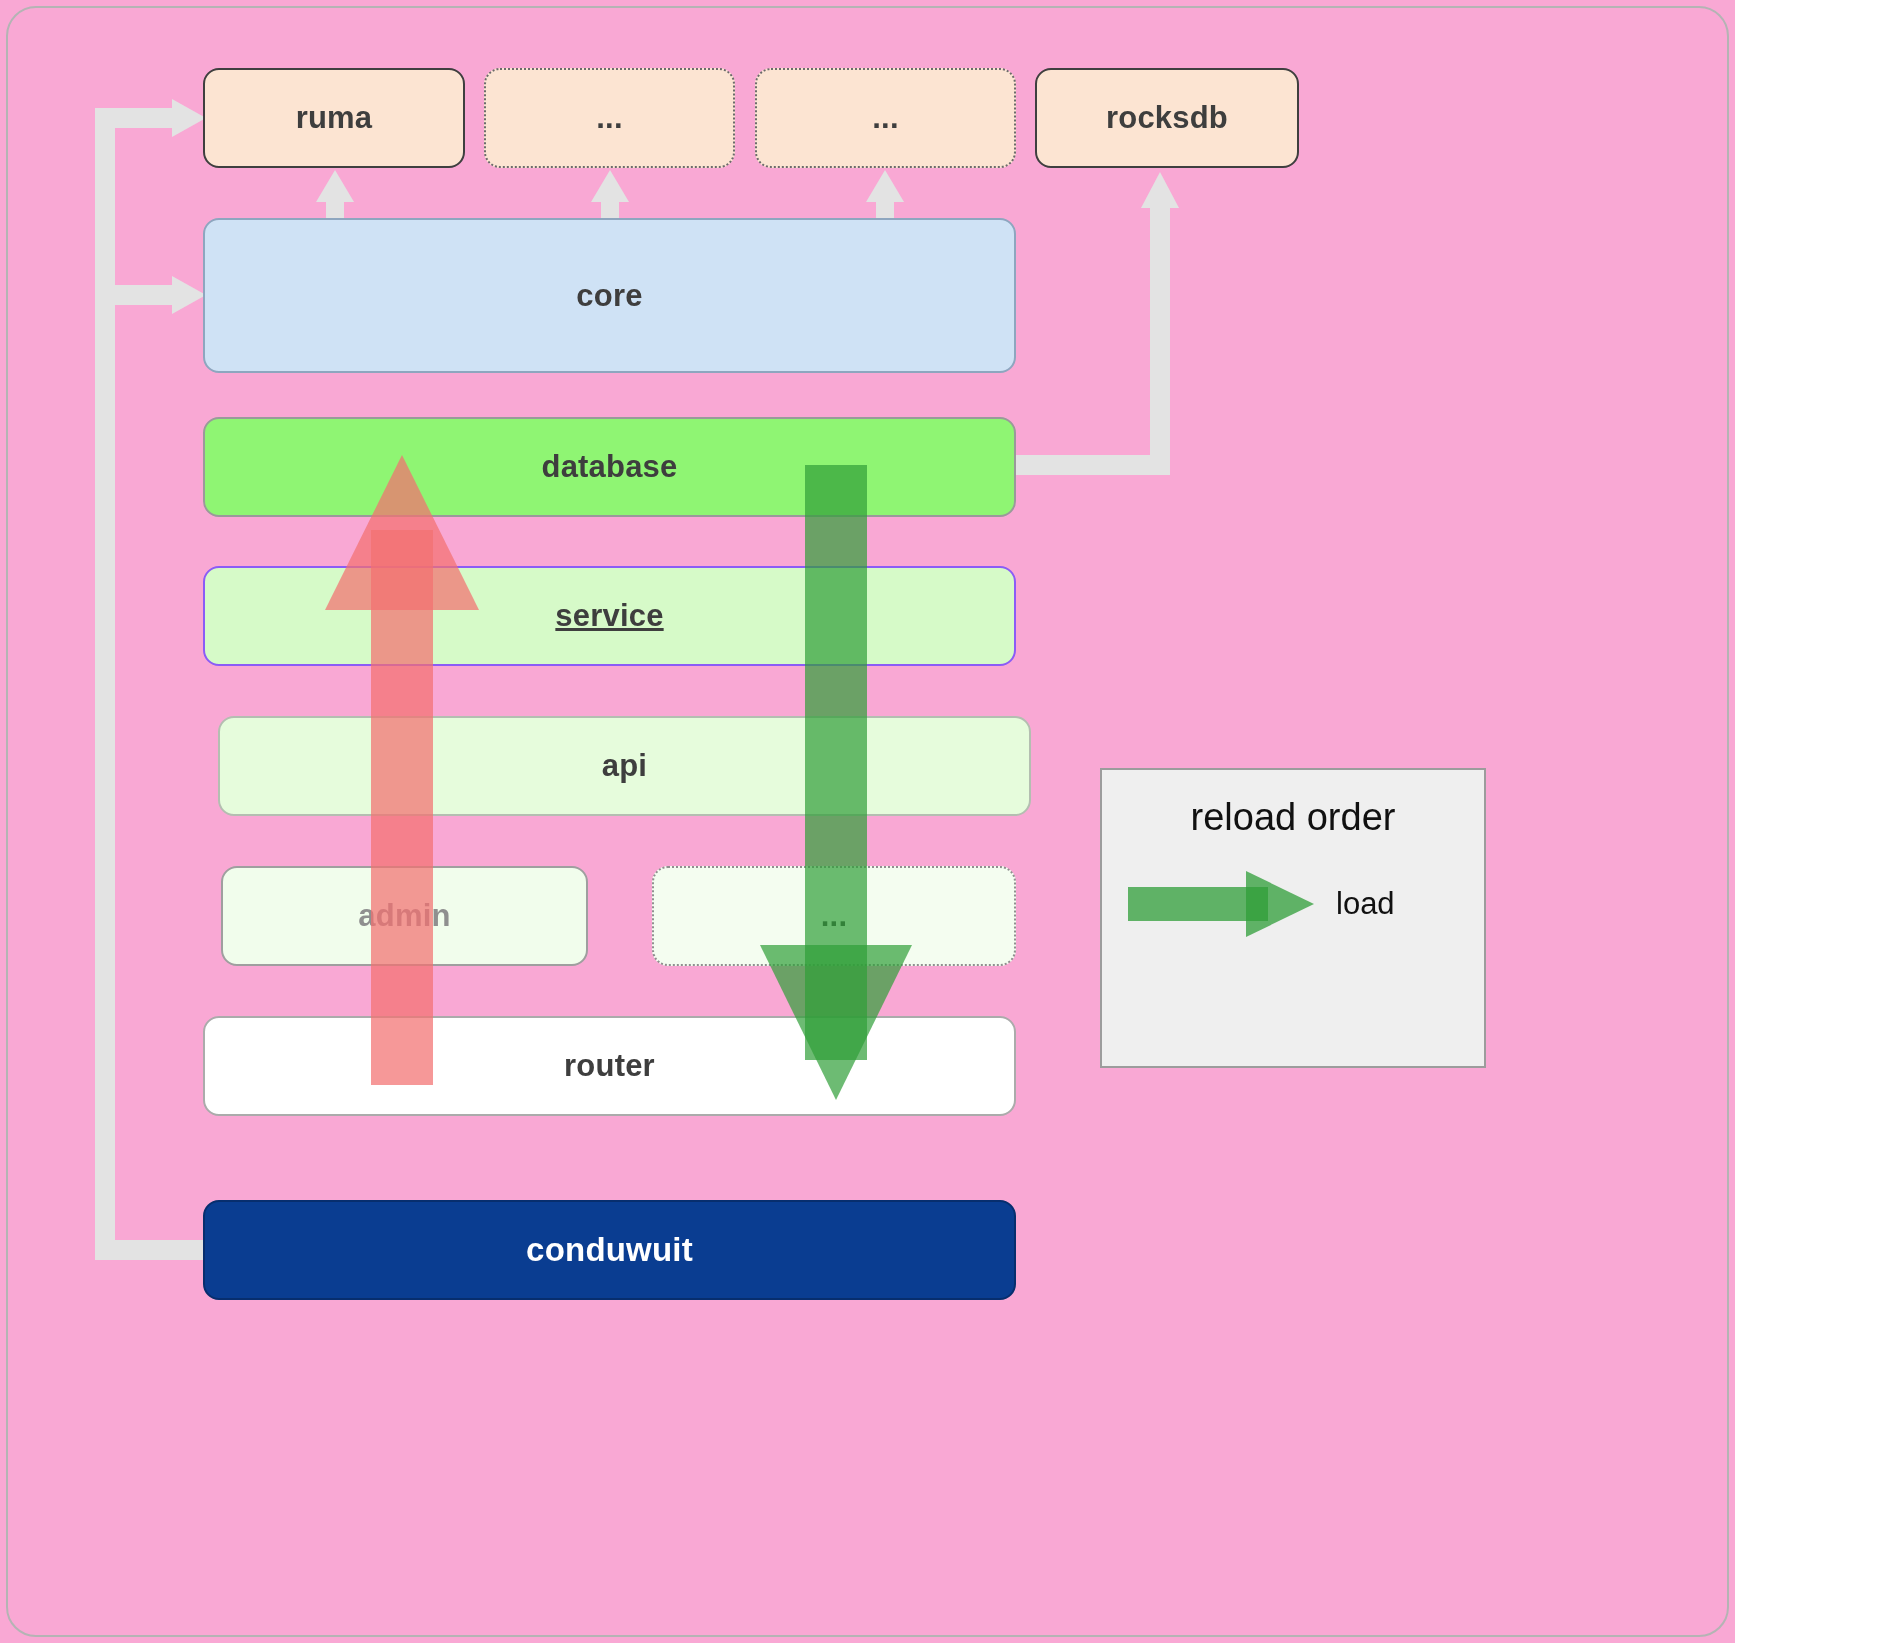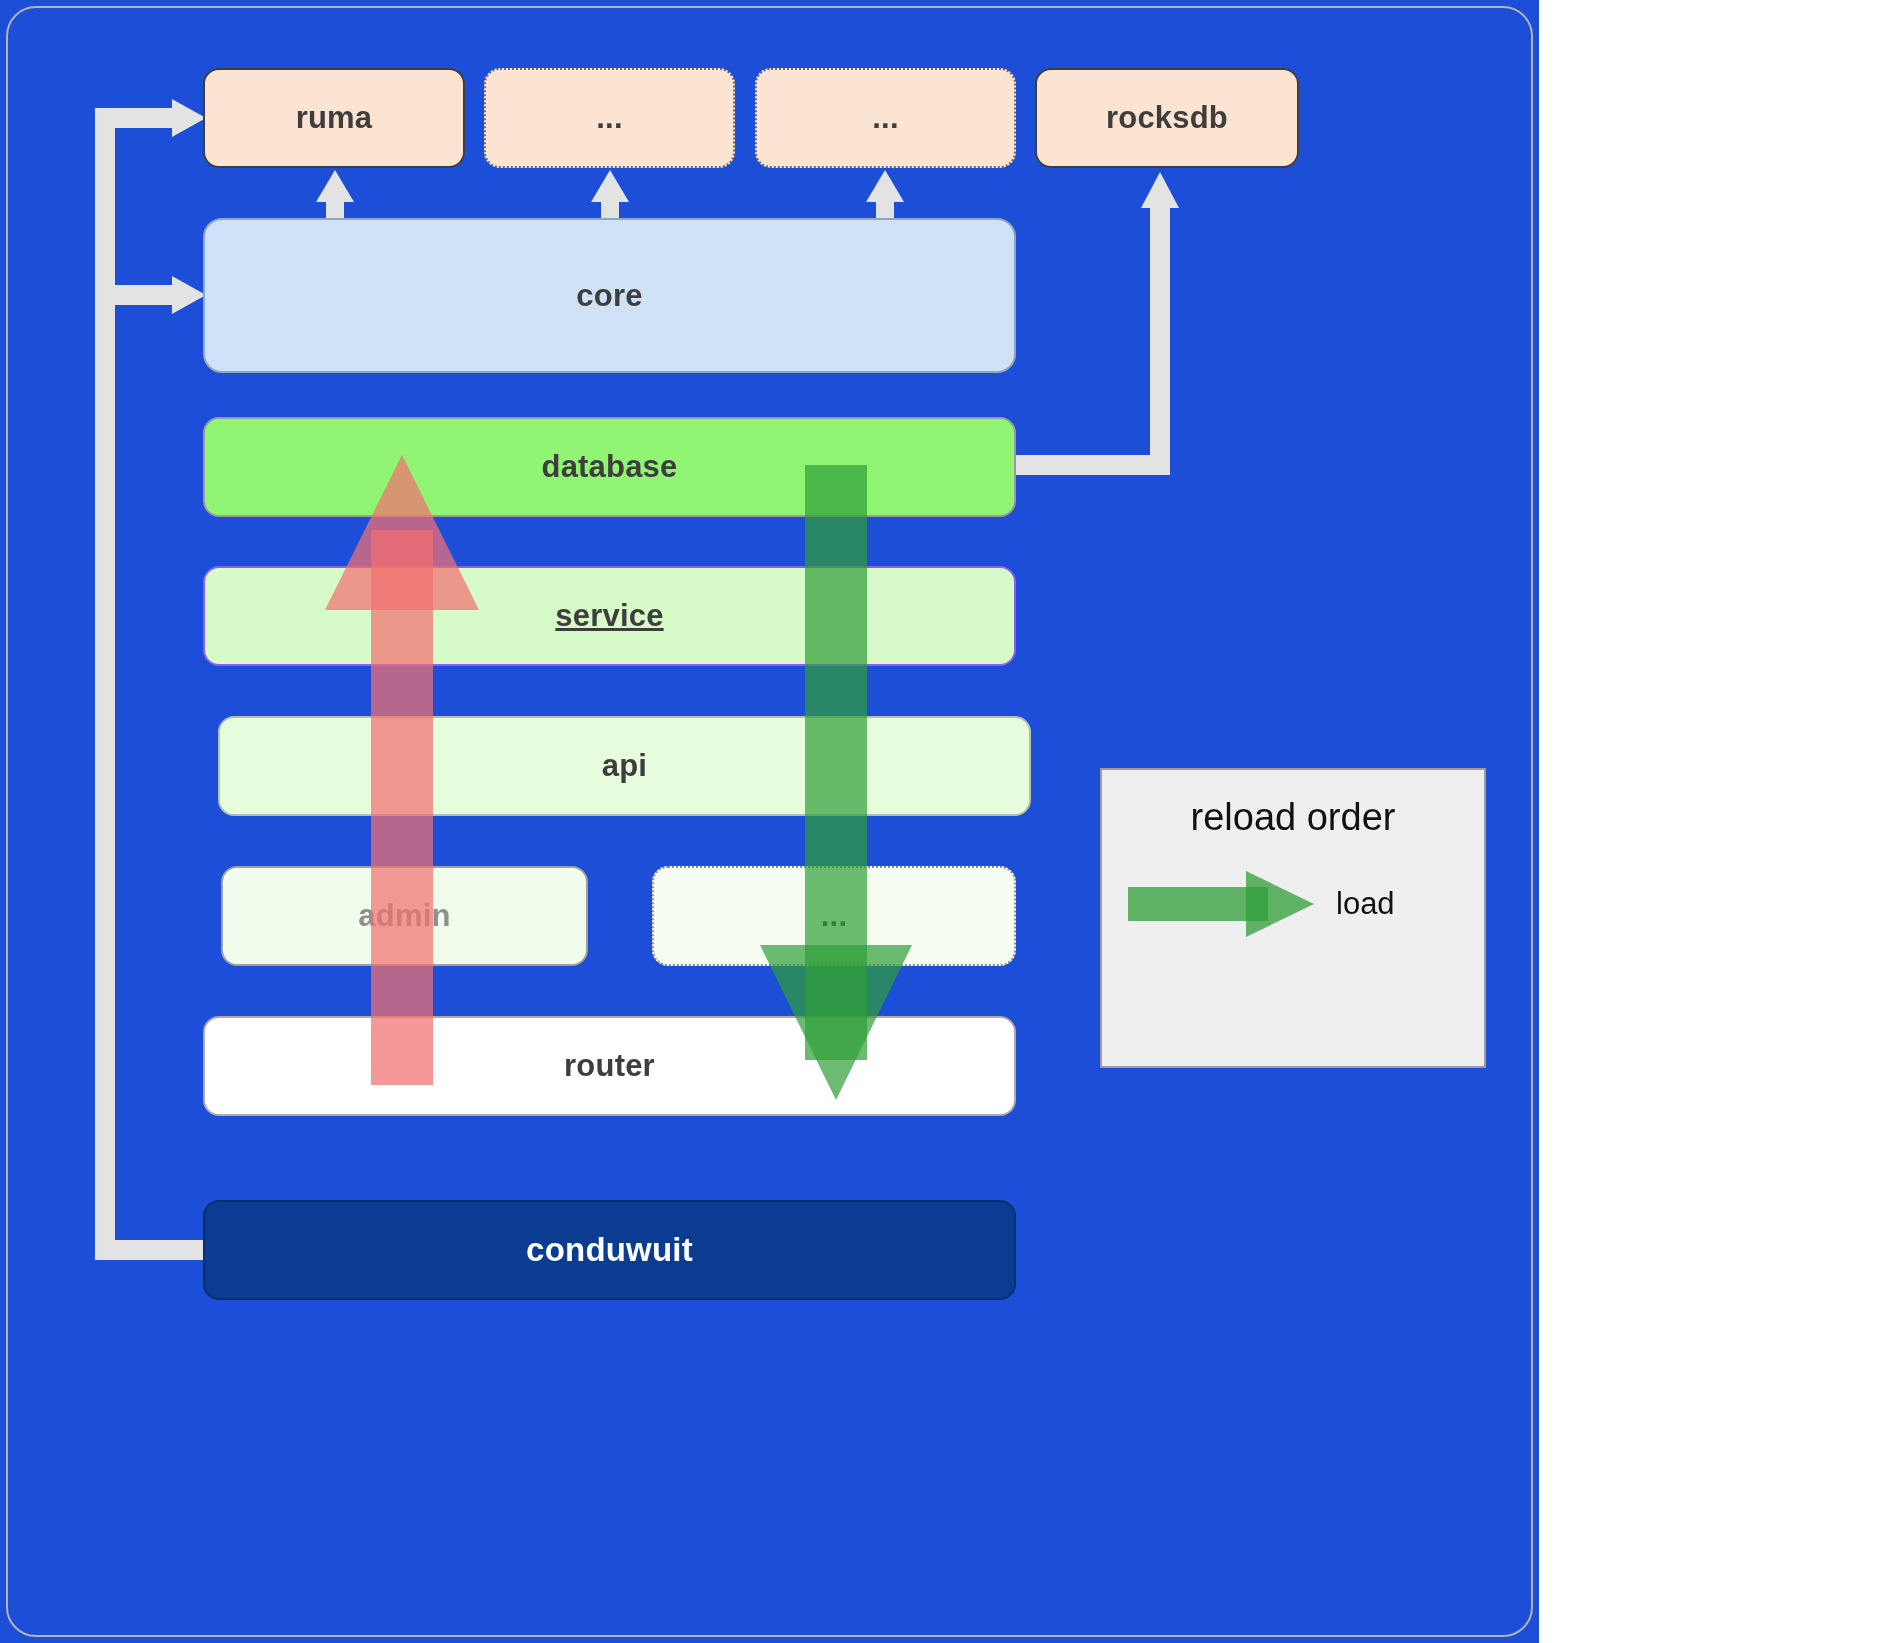--- a/index.html
+++ b/index.html
@@ -1,22 +1,22 @@
 <!DOCTYPE html>
 <html><head>
 <meta charset="utf-8">
 <style>
   * { margin: 0; padding: 0; box-sizing: border-box; }
   html, body { background: #ffffff; font-family: "Liberation Sans", sans-serif; }
 
   .canvas {
     position: relative;
-    width: 1539px;
+    width: 1735px;
     height: 1643px;
-    background: #1d4ed8;
+    background: #f9a8d4;
     overflow: hidden;
   }
   .frame {
     position: absolute;
     inset: 6px;
     border: 2px solid #b4b4b4;
     border-radius: 30px;
     pointer-events: none;
   }
 
@@ -51,21 +51,21 @@
   .admin      { background: #f1fdec; border: 2px solid #9f9f9f; color: #8f8f8f; margin-left: 18px; }
   .admin-more { background: #f4fdf0; border: 2px dotted #8f8f8f; }
   .router     { background: #ffffff; border: 2px solid #ababab; }
   .conduwuit  { background: #0a3d91; border: 2px solid #072e6e; color: #ffffff; font-weight: 700; font-size: 33px; }
 
   
   .b-ruma       { left: 203px; top:  68px; width: 262px; height: 100px; }
   .b-dep-a      { left: 484px; top:  68px; width: 251px; height: 100px; }
   .b-dep-b      { left: 755px; top:  68px; width: 261px; height: 100px; }
   .b-rocksdb    { left: 1035px; top: 68px; width: 264px; height: 100px; }
-  .b-core       { left: 203px; top: 218px; width: 813px; height: 155px; border-radius: 19px; }
+  .b-core       { left: 203px; top: 218px; width: 813px; height: 155px; }
   .b-database   { left: 203px; top: 417px; width: 813px; height: 100px; }
   .b-service    { left: 203px; top: 566px; width: 813px; height: 100px; }
   .b-api        { left: 203px; top: 716px; width: 813px; height: 100px; }
   .b-admin      { left: 203px; top: 866px; width: 367px; height: 100px; }
   .b-admin-more { left: 652px; top: 866px; width: 364px; height: 100px; }
   .b-router     { left: 203px; top: 1016px; width: 813px; height: 100px; }
   .b-conduwuit  { left: 203px; top: 1200px; width: 813px; height: 100px; }
 
   
   .legend {

